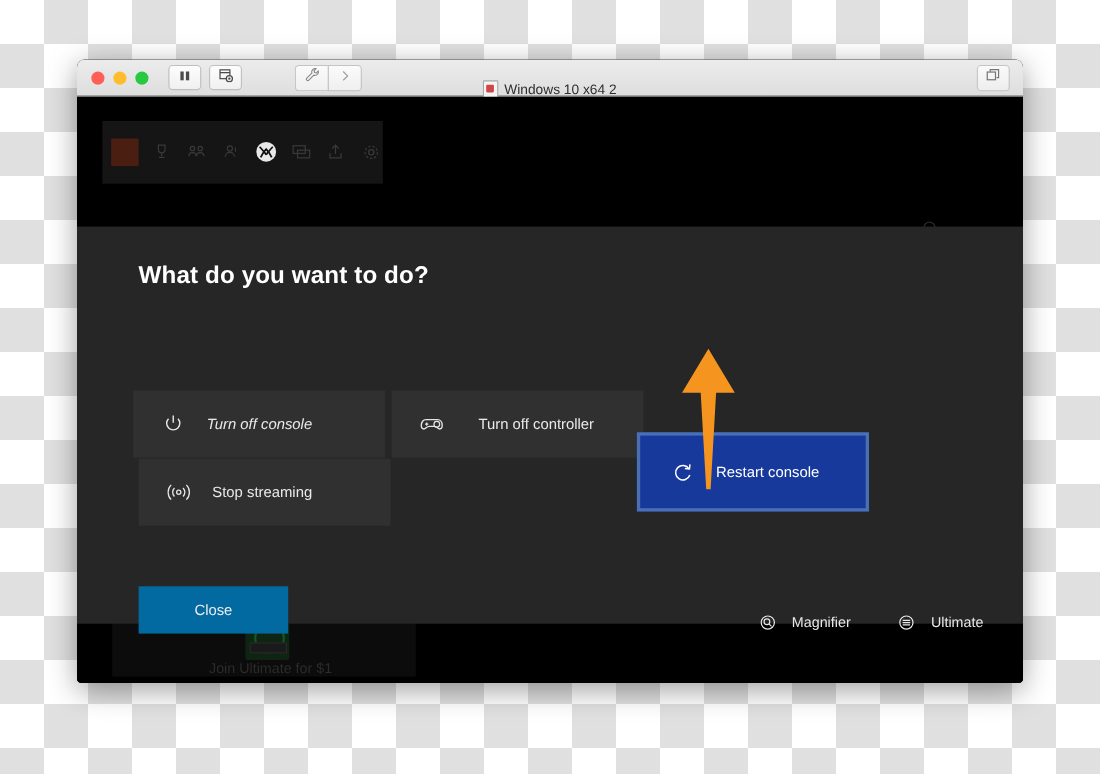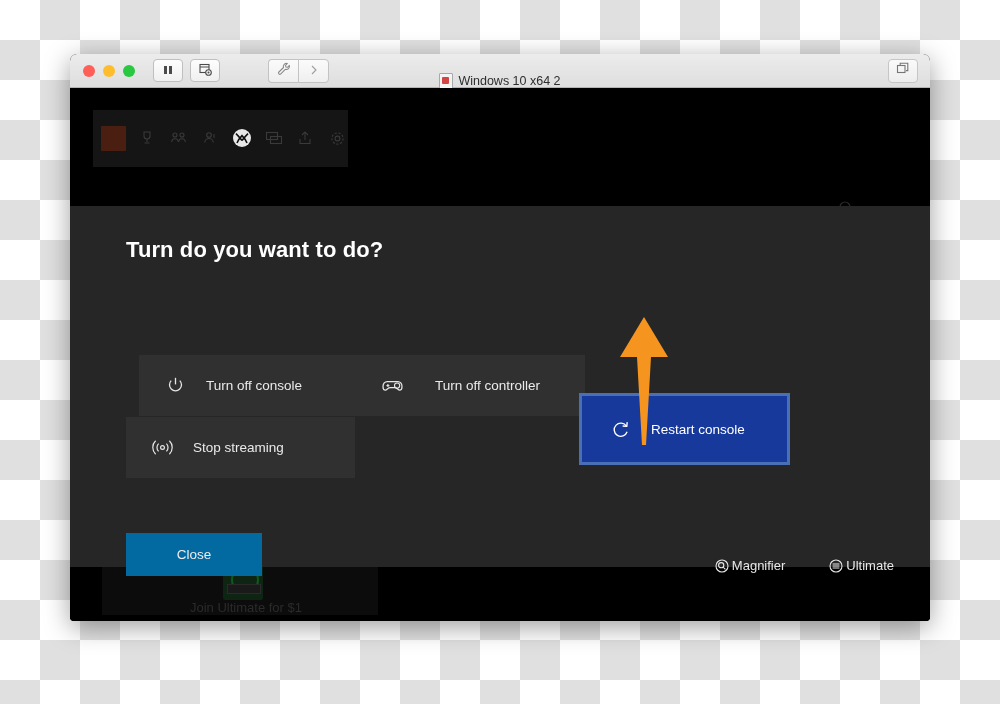--- a/index.html
+++ b/index.html
@@ -249,23 +249,24 @@
     justify-content: center;
     width: 26px;
   }
   .tile .tile-label {
     margin-left: 18px;
     font-size: 13.5px;
     color: #eaeaea;
   }
 
   #tile-turn-off-console {
-    left: 69px; top: 149px;
+    left: 51px; top: 149px;
     width: 229px; height: 61px;
     padding-left: 23px;
+    font-style: italic;
   }
   #tile-stop-streaming {
     left: 56px; top: 211px;
     width: 229px; height: 61px;
     padding-left: 23px;
   }
   #tile-turn-off-controller {
     left: 286px; top: 149px;
     width: 229px; height: 61px;
     padding-left: 23px;
@@ -296,21 +297,21 @@
 
   #access-row {
     position: absolute;
     right: 36px; top: 352px;
     display: flex;
     gap: 44px;
     align-items: center;
   }
   .access-item {
     display: flex;
-    gap: 3px;
+    gap: 15px;
     font-size: 13px;
     color: #e8e8e8;
   }
   .access-item .ico {
     color: #e8e8e8;
     display: flex; align-items: center;
   }
 
   
   #annotation-arrow {
@@ -465,21 +466,21 @@
     <div id="promo-row">
       <div id="promo-logo">
         <div class="ring"></div>
         <div class="band"></div>
       </div>
       <div id="promo-text">Join Ultimate for $1</div>
     </div>
 
     <div id="power-overlay">
 
-      <div id="overlay-title">Turn do you want to do?</div>
+      <div id="overlay-title">What do you want to do?</div>
 
       <div class="tile" id="tile-turn-off-console">
         <span class="tile-icon">
           <svg width="19" height="19" viewBox="0 0 19 19">
             <path d="M5.2 4.6a6 6 0 1 0 8.6 0" fill="none" stroke="currentColor" stroke-width="1.3"></path>
             <line x1="9.5" y1="1.8" x2="9.5" y2="8.4" stroke="currentColor" stroke-width="1.3"></line>
           </svg>
         </span>
         <span class="tile-label">Turn off console</span>
       </div>

